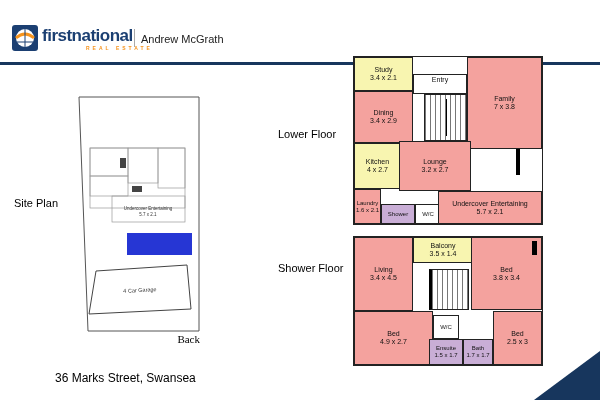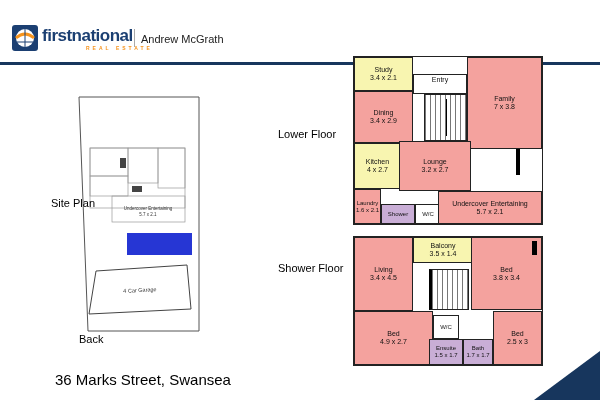--- a/index.html
+++ b/index.html
@@ -24,21 +24,21 @@
   .room.small{font-size:6px;line-height:7px;}
   .room.label-top{justify-content:flex-start;padding-top:1px;}
   .pink{background:#f4a29e;}
   .yellow{background:#f8f5b0;}
   .purple{background:#c9aed6;}
   .white{background:#fff;}
   .stairs{position:absolute;border:1px solid #222;box-sizing:border-box;background-color:#fff;
           background-image:repeating-linear-gradient(90deg,#777 0 1px,transparent 1px 5px);}
   .stairs-line{position:absolute;left:50%;top:4px;bottom:4px;width:1px;background:#000;}
   .wallbar{position:absolute;background:#000;}
-  .footer-address{position:absolute;left:55px;top:371px;font-size:15px;color:#000;}
+  .footer-address{position:absolute;left:55px;top:371px;font-size:12px;color:#000;}
 </style>
 </head>
 <body>
 
 <div id="screen">
 
   <svg class="abs" style="left:0;top:0;" width="600" height="400" viewBox="0 0 600 400">
 
     <g>
       <rect x="12" y="25" width="26" height="26" rx="3" fill="#1b3f72"></rect>
@@ -70,22 +70,22 @@
 
     <polygon points="600,351 600,400 534,400" fill="#17365d"></polygon>
   </svg>
 
   <div class="brand-name">firstnational</div>
   <div class="brand-tagline">REAL ESTATE</div>
   <div class="brand-sep"></div>
   <div class="agent-name">Andrew McGrath</div>
   <div class="header-rule"></div>
 
-  <div class="side-label" style="left:14px;top:197px;margin-left:37px;">Site Plan</div>
-  <div class="side-label" style="left:79px;top:333px;width:121px;text-align:left;">Back</div>
+  <div class="side-label" style="left:14px;top:197px;">Site Plan</div>
+  <div class="side-label" style="left:79px;top:333px;width:121px;text-align:right;font-family:Liberation Serif, serif;">Back</div>
 
   <div class="side-label" style="left:278px;top:100px;margin-top:28px;">Lower Floor</div>
   <div class="side-label" style="left:278px;top:262px;">Shower Floor</div>
 
   <div class="floor" style="left:353px;top:56px;width:190px;height:169px;">
     <div class="room yellow" style="left:0;top:0;width:59px;height:34px;">
       <span>Study</span>
       <span>3.4 x 2.1</span>
     </div>
     <div class="room pink" style="left:0;top:34px;width:59px;height:52px;">

